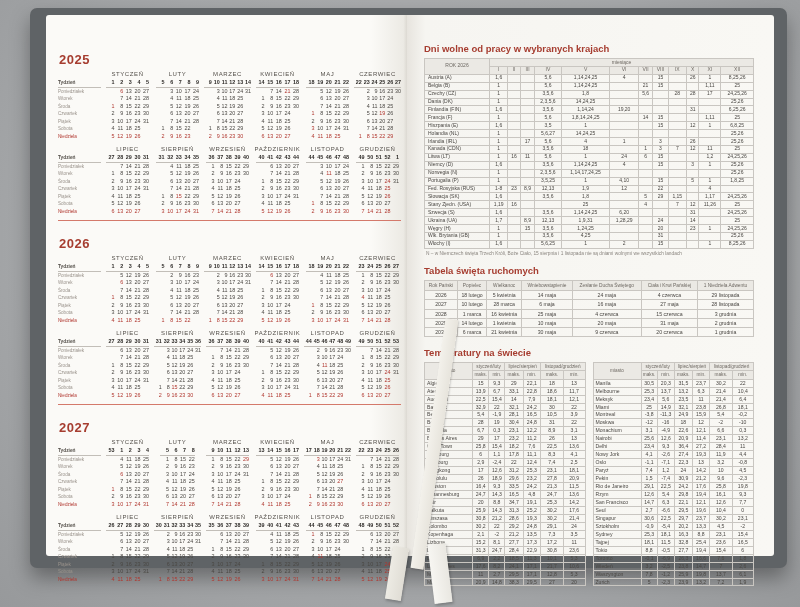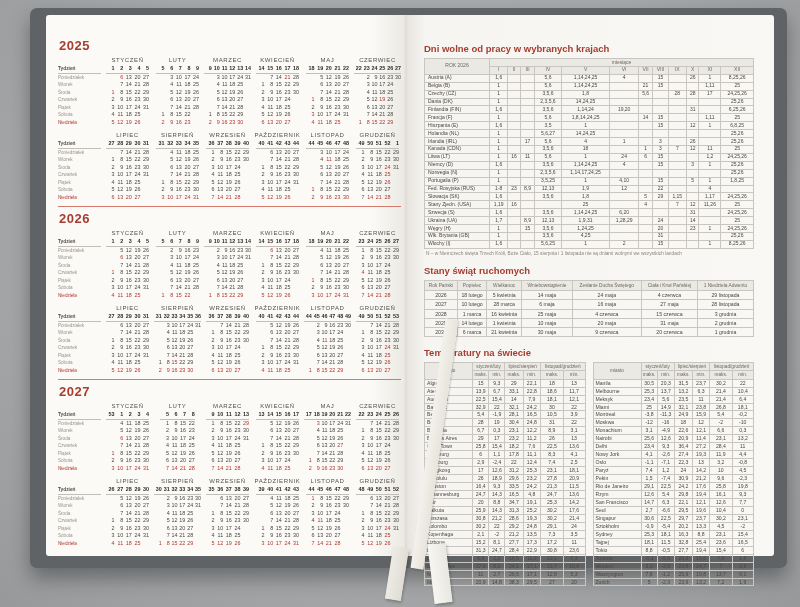--- a/index.html
+++ b/index.html
@@ -9,21 +9,21 @@
   .book{position:absolute;left:30px;top:8px;width:757px;height:560px;background:#5f6366;
         border-radius:7px;box-shadow:0 10px 20px rgba(0,0,0,.35);}
   .page{position:absolute;top:15px;height:541px;box-sizing:border-box;}
   .page-left{left:46px;width:361px;border-radius:3px 0 0 3px;
         background:linear-gradient(to right,#fbfaf7 0%,#fbfaf7 90%,#eceae4 99%,#dcd9d2 100%);
         padding:22px 6px 8px 12px;}
   .page-right{left:407px;width:367px;border-radius:0 3px 3px 0;
         background:linear-gradient(to right,#e7e4de 0%,#f6f5f1 5%,#f9f8f4 100%);
         padding:28px 20px 8px 17px;}
   
-  .year-num{font-size:13px;font-weight:bold;color:#a63d30;letter-spacing:.5px;margin:1px 0 2px 1px;}
+  .year-num{font-size:13px;font-weight:bold;color:#a63d30;letter-spacing:.5px;margin:15px 0 2px 1px;}
   .year-rule{border-top:1px solid #d4796b;margin:5px 0 4px 0;}
   .months-row{display:flex;gap:3px;margin-bottom:4px;}
   .wk-col{width:43px;flex:none;padding-top:10px;}
   .wk-head{font-size:4.8px;font-weight:bold;color:#55504b;line-height:7.5px;
            border-bottom:.5px solid #c2beb8;}
   .wk-day{font-size:4.6px;color:#9a938c;line-height:7.5px;white-space:nowrap;}
   .wk-day.red{color:#b0362e;}
   .month{flex:1;min-width:0;}
   .m-name{font-size:6px;letter-spacing:.6px;color:#55504b;text-align:center;line-height:10px;
           white-space:nowrap;}
@@ -2677,21 +2677,21 @@
           <td>15</td>
           <td></td>
           <td></td>
           <td>1</td>
           <td>8,25,26</td>
         </tr>
       </tbody>
   </table>
   <div class="footnote">N – w Niemczech święta Trzech Króli, Boże Ciało, 15 sierpnia i 1 listopada nie są dniami wolnymi we wszystkich landach</div>
 
-  <div class="sec-title">Stany świąt ruchomych</div>
+  <div class="sec-title">Tabela święta ruchomych</div>
   <table class="grid mov">
     <thead>
         <tr id="mov-head">
           <th>Rok Pański</th>
           <th>Popielec</th>
           <th>Wielkanoc</th>
           <th>Wniebowstąpienie</th>
           <th>Zesłanie Ducha Świętego</th>
           <th>Ciała i Krwi Pańskiej</th>
           <th>1 Niedziela Adwentu</th>

